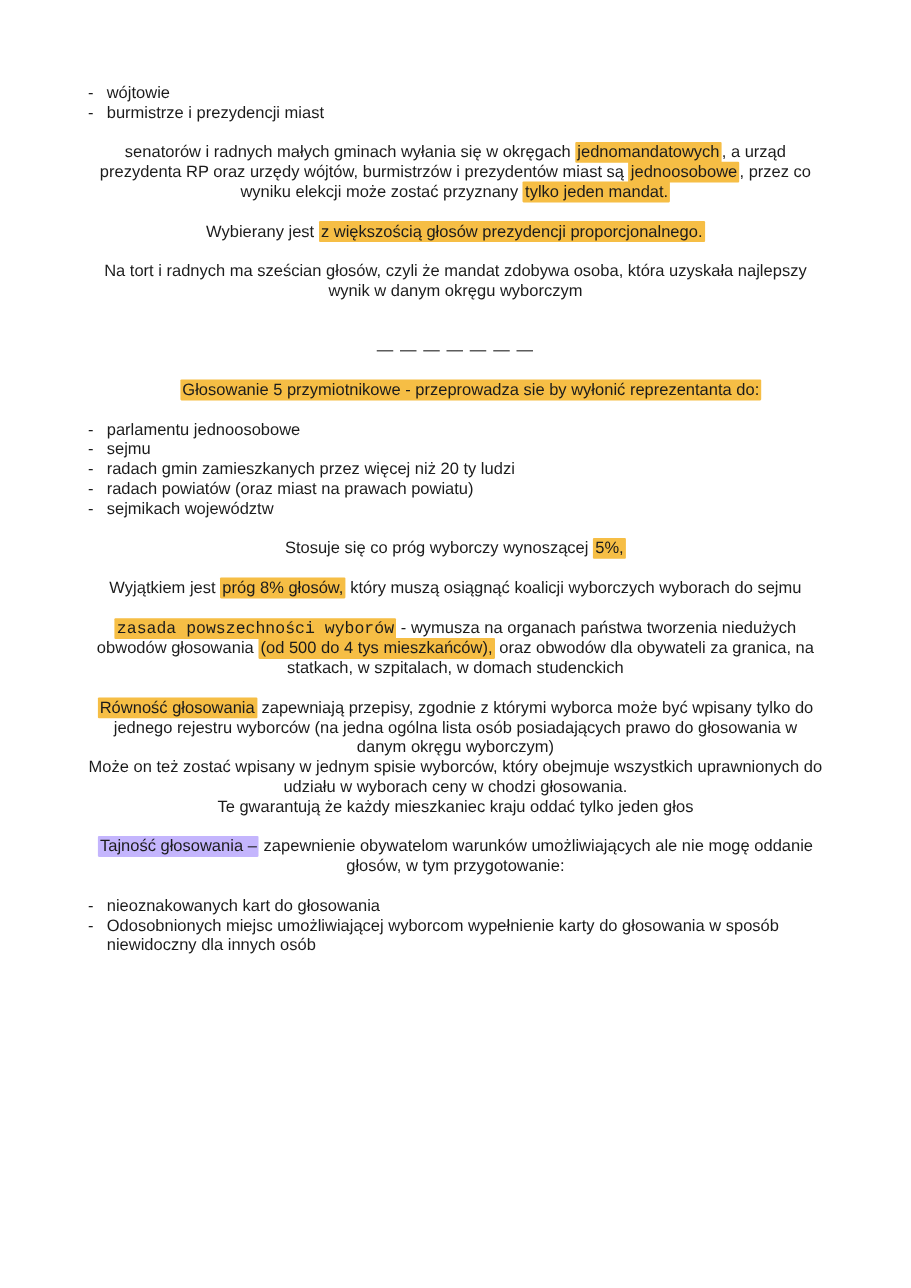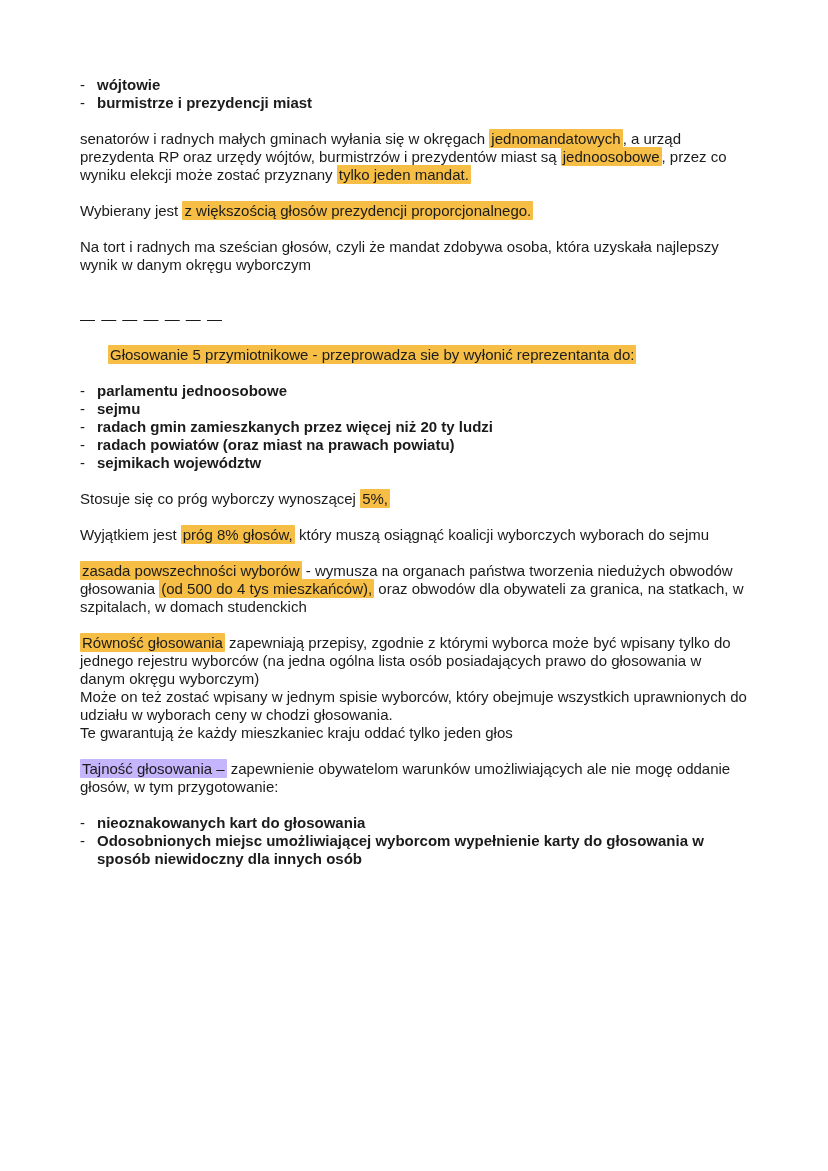--- a/index.html
+++ b/index.html
@@ -22,40 +22,40 @@
     box-sizing: border-box;
     padding: 76px 80px 0 80px;
   }
   .content {
     font-size: 15px;
     line-height: 18px;
   }
   .para {
     margin: 0 0 18px 0;
     white-space: pre-wrap;
+    text-align: center;
   }
   .divider {
     margin-top: 36px;
     margin-bottom: 18px;
     letter-spacing: 1px;
   }
   .list {
     margin: 0 0 18px 0;
   }
   .list-item {
     display: flex;
     align-items: flex-start;
   }
   .bullet {
     flex: 0 0 17px;
     width: 17px;
   }
   .li-text {
     flex: 1 1 auto;
-    font-weight: bold;
   }
   .hl {
     background: #f6be45;
     padding: 1px 2px;
     border-radius: 1px;
     -webkit-box-decoration-break: clone;
     box-decoration-break: clone;
   }
 </style>
 </head>
@@ -95,21 +95,21 @@
           <span class="bullet">-</span>
           <span class="li-text"><span>radach powiatów (oraz miast na prawach powiatu)</span></span>
         </div>
         <div class="list-item">
           <span class="bullet">-</span>
           <span class="li-text"><span>sejmikach województw</span></span>
         </div>
       </div>
       <div class="para"><span>Stosuje się co próg wyborczy wynoszącej </span><span class="hl" style="background: rgb(246, 190, 69);">5%,</span></div>
       <div class="para"><span>Wyjątkiem jest </span><span class="hl" style="background: rgb(246, 190, 69);">próg 8% głosów,</span><span> który muszą osiągnąć koalicji wyborczych wyborach do sejmu</span></div>
-      <div class="para"><span class="hl" style="background: rgb(246, 190, 69);">zasada powszechności wyborów</span><span> - wymusza na organach państwa tworzenia niedużych obwodów głosowania </span><span class="hl" style="background: rgb(246, 190, 69);">(od 500 do 4 tys mieszkańców),</span><span> oraz obwodów dla obywateli za granica, na statkach, w szpitalach, w domach studenckich</span></div>
+      <div class="para"><span class="hl" style="background: rgb(246, 190, 69); font-family: Liberation Mono, monospace;">zasada powszechności wyborów</span><span> - wymusza na organach państwa tworzenia niedużych obwodów głosowania </span><span class="hl" style="background: rgb(246, 190, 69);">(od 500 do 4 tys mieszkańców),</span><span> oraz obwodów dla obywateli za granica, na statkach, w szpitalach, w domach studenckich</span></div>
       <div class="para"><span class="hl" style="background: rgb(246, 190, 69);">Równość głosowania</span><span> zapewniają przepisy, zgodnie z którymi wyborca może być wpisany tylko do jednego rejestru wyborców (na jedna ogólna lista osób posiadających prawo do głosowania w danym okręgu wyborczym)</span><br><span>Może on też zostać wpisany w jednym spisie wyborców, który obejmuje wszystkich uprawnionych do udziału w wyborach ceny w chodzi głosowania.</span><br><span>Te gwarantują że każdy mieszkaniec kraju oddać tylko jeden głos</span></div>
       <div class="para"><span class="hl" style="background: #c4b5fd;">Tajność głosowania –</span><span> zapewnienie obywatelom warunków umożliwiających ale nie mogę oddanie głosów, w tym przygotowanie:</span></div>
       <div class="list">
         <div class="list-item">
           <span class="bullet">-</span>
           <span class="li-text"><span>nieoznakowanych kart do głosowania</span></span>
         </div>
         <div class="list-item">
           <span class="bullet">-</span>
           <span class="li-text"><span>Odosobnionych miejsc umożliwiającej wyborcom wypełnienie karty do głosowania w sposób niewidoczny dla innych osób</span></span>

